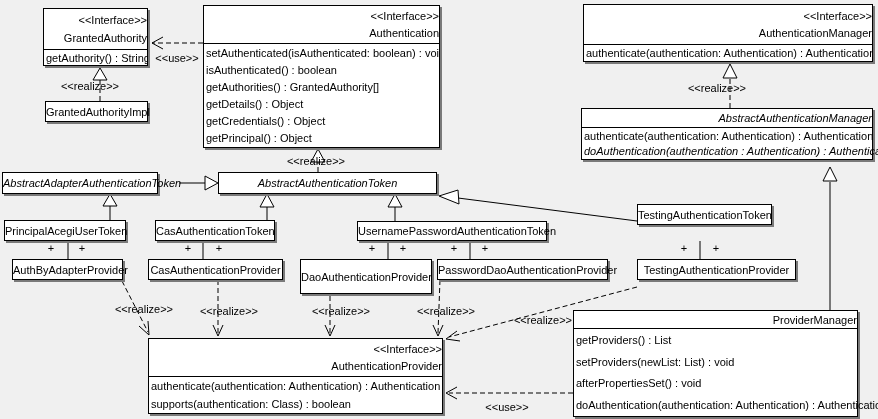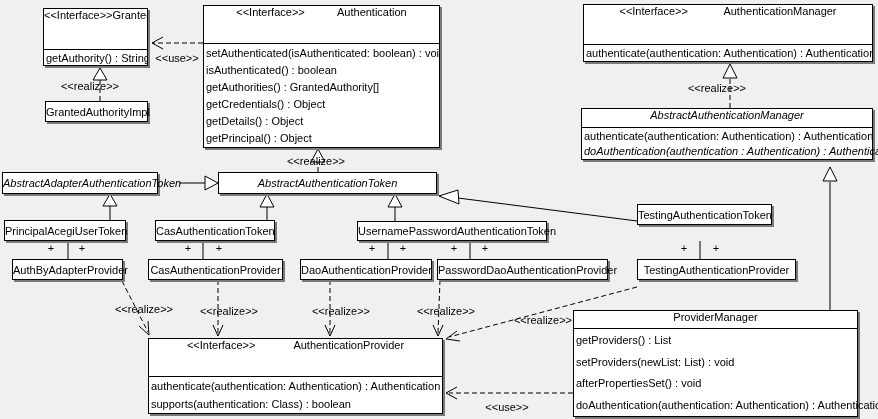--- a/index.html
+++ b/index.html
@@ -9,22 +9,22 @@
     font-family:"Liberation Sans",sans-serif;
     font-size:11px;color:#000;
   }
   svg.wires{position:absolute;left:0;top:0;pointer-events:none;}
   .box{
     position:absolute;background:#fff;border:1px solid #000;
     box-shadow:2px 2px 0 #7a7a7a;display:flex;flex-direction:column;
     box-sizing:border-box;
   }
   .hdr{
-    border-bottom:1px solid #000;text-align:left;
-    display:flex;flex-direction:row;justify-content:space-evenly;
+    border-bottom:1px solid #000;text-align:right;
+    display:flex;flex-direction:column;justify-content:space-evenly;
     flex:none;overflow:hidden;white-space:nowrap;
   }
   .methods{display:flex;flex-direction:column;flex:1;}
   .m{flex:1;display:flex;align-items:center;padding-left:2px;white-space:nowrap;overflow:hidden;}
   .spill .m{overflow:visible;}
   .simple{justify-content:center;text-align:center;white-space:nowrap;}
   .it{font-style:italic;}
   .lbl{position:absolute;transform:translate(-50%,-50%);white-space:nowrap;background:transparent;}
 </style>
 </head>
@@ -145,22 +145,22 @@
 
   <div class="box" style="left:203px;top:5px;width:237px;height:143px">
     <div class="hdr" style="height:37px">
       <div>&lt;&lt;Interface&gt;&gt;</div>
       <div>Authentication</div>
     </div>
     <div class="methods">
       <div class="m">setAuthenticated(isAuthenticated: boolean) : void</div>
       <div class="m">isAuthenticated() : boolean</div>
       <div class="m">getAuthorities() : GrantedAuthority[]</div>
+      <div class="m">getDetails() : Object</div>
       <div class="m">getCredentials() : Object</div>
-      <div class="m">getDetails() : Object</div>
       <div class="m">getPrincipal() : Object</div>
     </div>
   </div>
 
   <div class="box" style="left:583px;top:4px;width:290px;height:58px">
     <div class="hdr" style="height:39px">
       <div>&lt;&lt;Interface&gt;&gt;</div>
       <div>AuthenticationManager</div>
     </div>
     <div class="methods">
@@ -203,21 +203,21 @@
   </div>
 
   <div class="box simple" style="left:12px;top:259px;width:111px;height:21px">
     <div>AuthByAdapterProvider</div>
   </div>
 
   <div class="box simple" style="left:148px;top:259px;width:135px;height:21px">
     <div>CasAuthenticationProvider</div>
   </div>
 
-  <div class="box simple" style="left:300px;top:259px;width:132px;height:21px">
+  <div class="box simple" style="left:300px;top:259px;width:132px;height:35px">
     <div>DaoAuthenticationProvider</div>
   </div>
 
   <div class="box simple" style="left:437px;top:259px;width:171px;height:21px">
     <div>PasswordDaoAuthenticationProvider</div>
   </div>
 
   <div class="box simple" style="left:637px;top:259px;width:159px;height:21px">
     <div>TestingAuthenticationProvider</div>
   </div>

